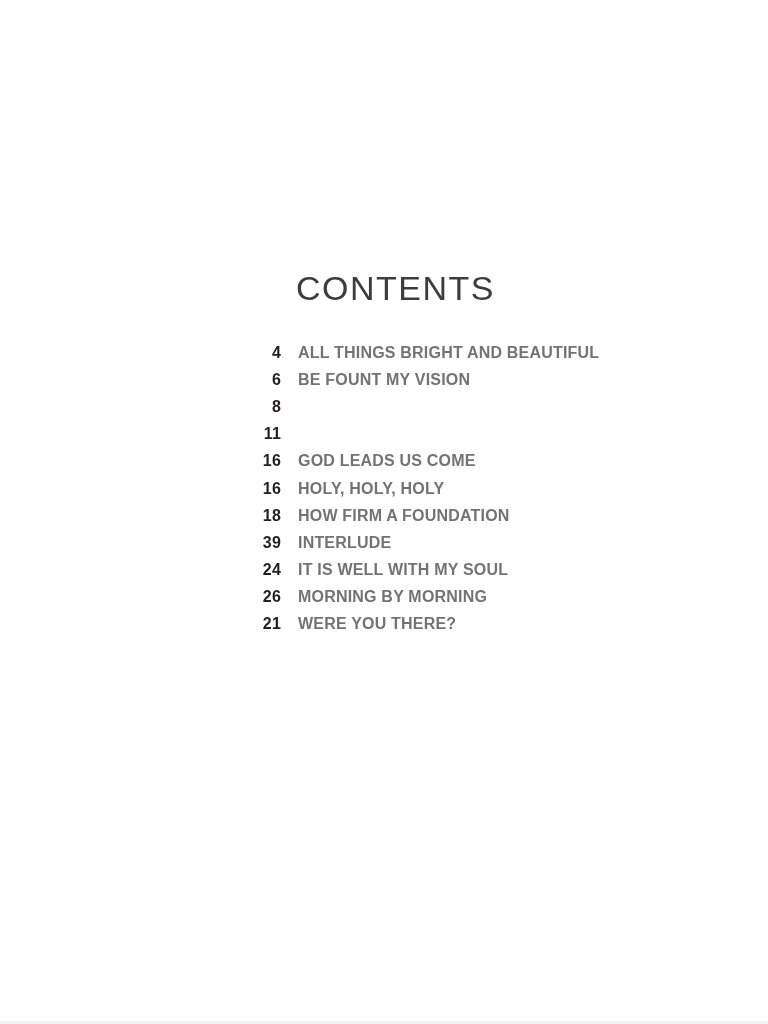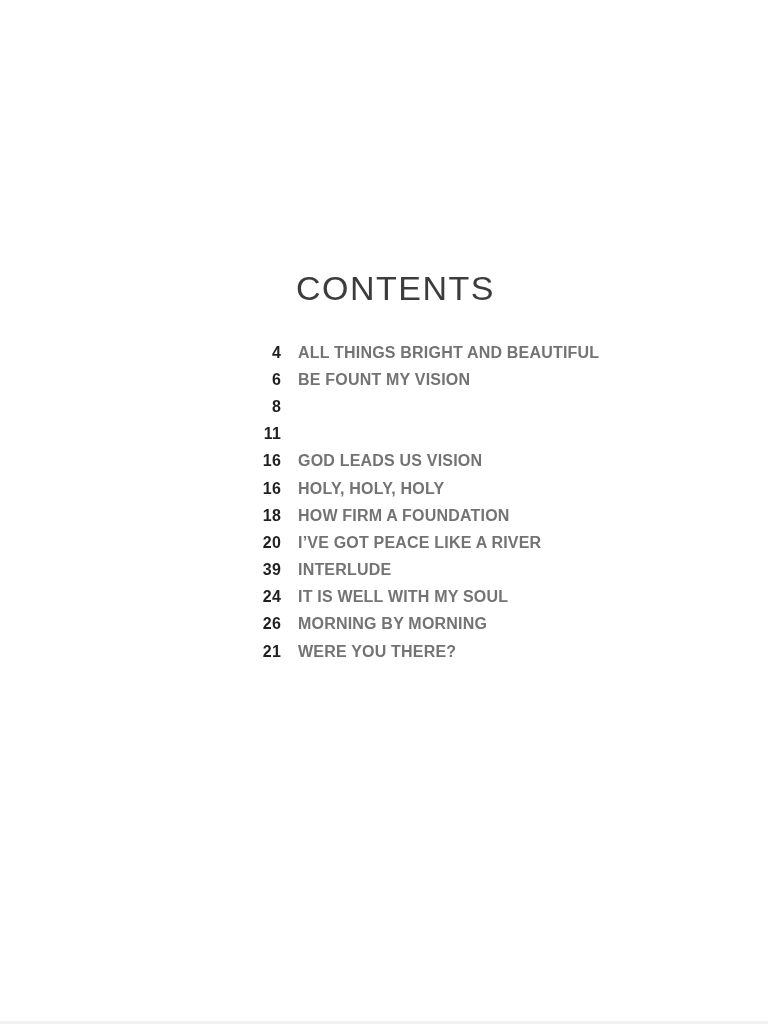--- a/index.html
+++ b/index.html
@@ -81,33 +81,29 @@
         <span class="song">BE FOUNT MY VISION</span>
       </div>
       <div class="row">
         <span class="num">8</span>
       </div>
       <div class="row">
         <span class="num">11</span>
       </div>
       <div class="row">
         <span class="num">16</span>
-        <span class="song">GOD LEADS US VISION</span>
+        <span class="song">GOD LEADS US COME</span>
       </div>
       <div class="row">
         <span class="num">16</span>
         <span class="song">HOLY, HOLY, HOLY</span>
       </div>
       <div class="row">
         <span class="num">18</span>
         <span class="song">HOW FIRM A FOUNDATION</span>
-      </div>
-      <div class="row">
-        <span class="num">20</span>
-        <span class="song">I’VE GOT PEACE LIKE A RIVER</span>
       </div>
       <div class="row">
         <span class="num">39</span>
         <span class="song">INTERLUDE</span>
       </div>
       <div class="row">
         <span class="num">24</span>
         <span class="song">IT IS WELL WITH MY SOUL</span>
       </div>
       <div class="row">

